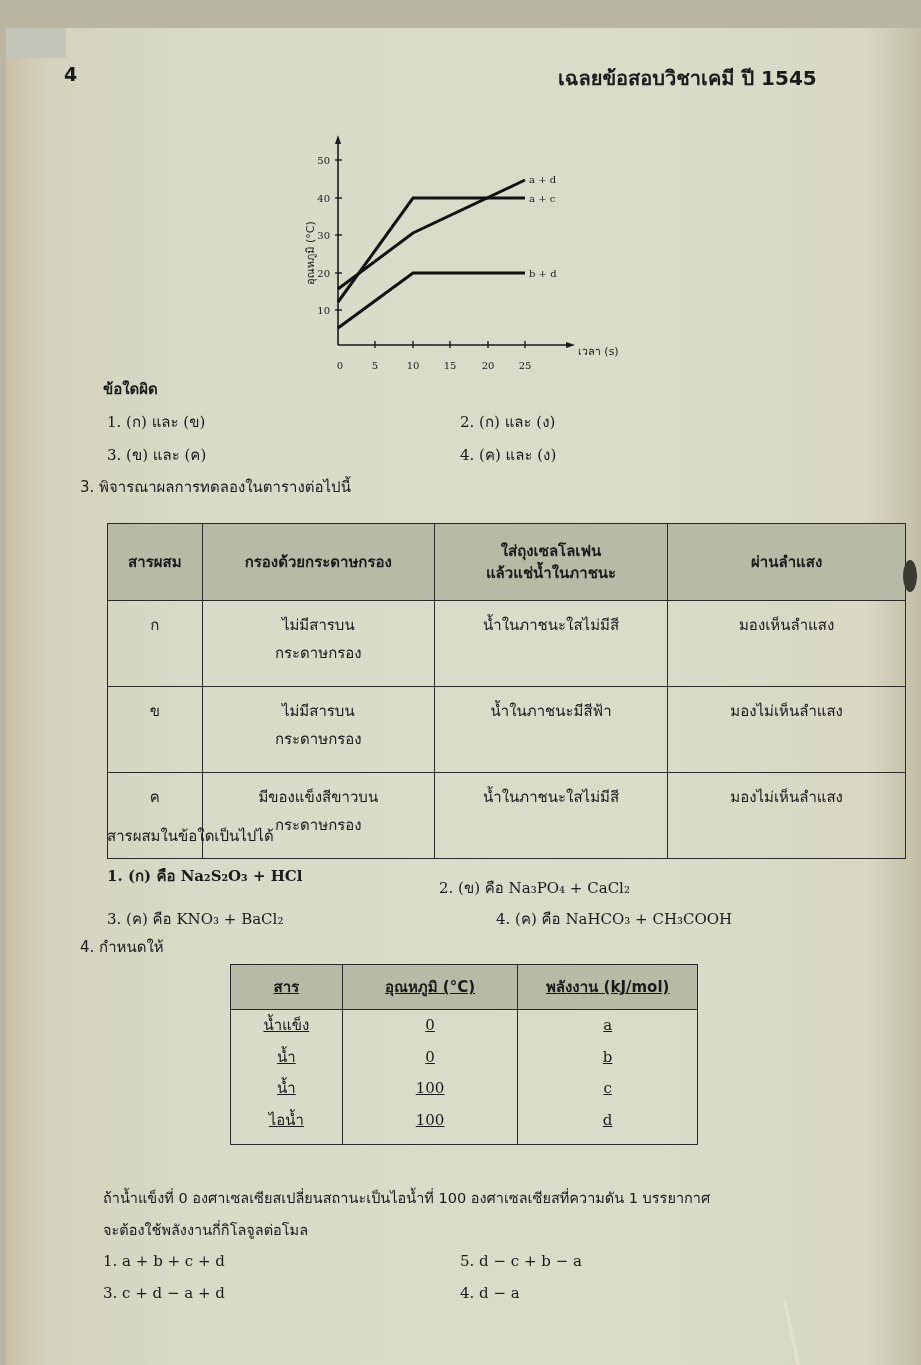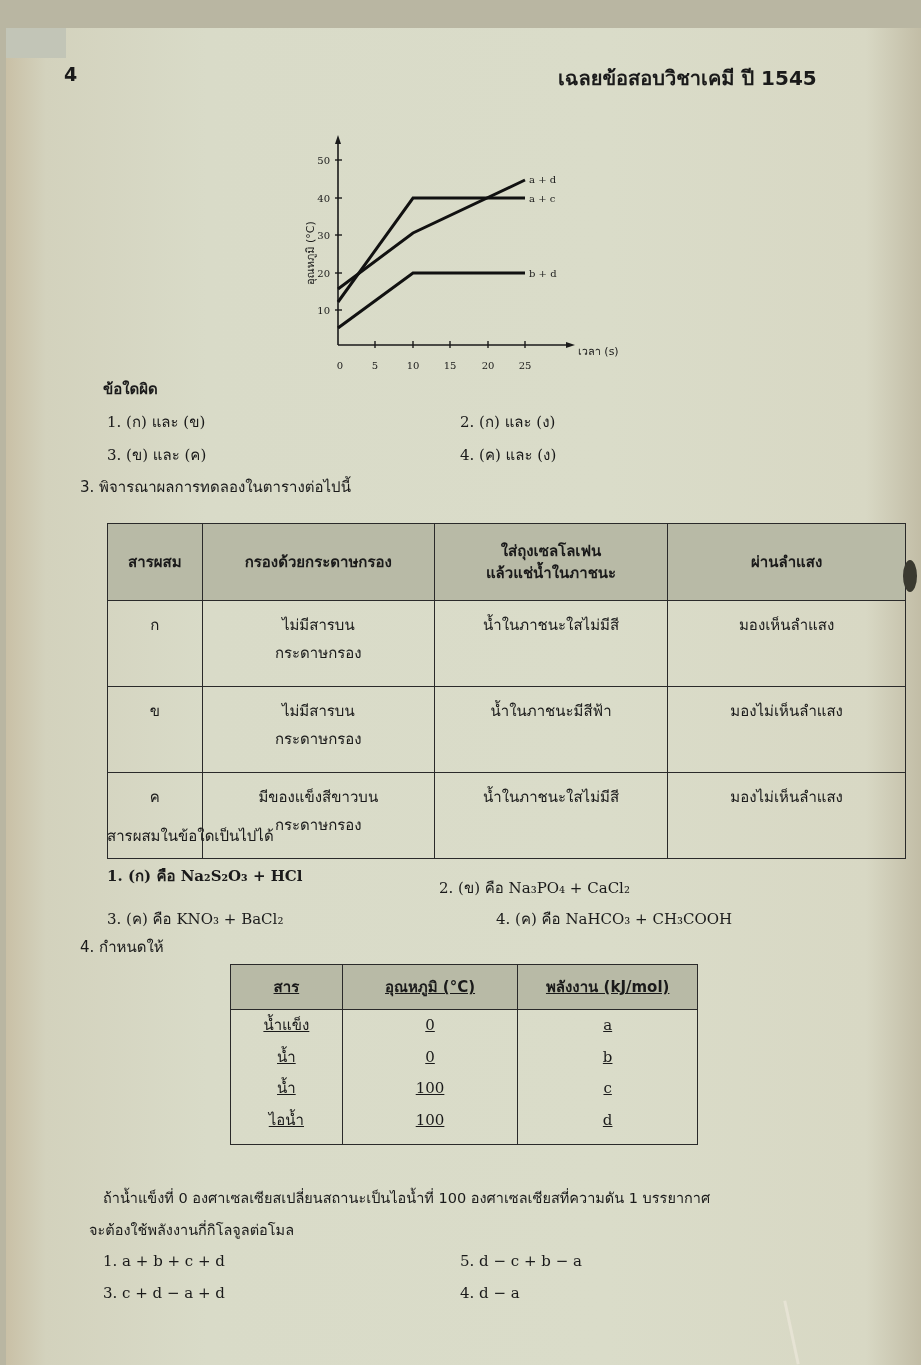--- a/index.html
+++ b/index.html
@@ -189,20 +189,20 @@
       <div>a</div>
       <div>b</div>
       <div>c</div>
       <div>d</div>
     </td>
   </tr>
 </tbody>
   </table>
 
 <div class="abs txt sans" style="left:103px;top:1186px;font-size:14.5px;">ถ้าน้ำแข็งที่ 0 องศาเซลเซียสเปลี่ยนสถานะเป็นไอน้ำที่ 100 องศาเซลเซียสที่ความดัน 1 บรรยากาศ</div>
-<div class="abs txt sans" style="left:89px;top:1218px;font-size:14.5px;">จะต้องใช้พลังงานกี่กิโลจูลต่อโมล</div>
+<div class="abs txt sans" style="left:103px;top:1218px;font-size:14.5px;">จะต้องใช้พลังงานกี่กิโลจูลต่อโมล</div>
 <div class="abs txt" style="left:103px;top:1252px;">1. a + b + c + d</div>
 <div class="abs txt" style="left:460px;top:1252px;">5. d − c + b − a</div>
 <div class="abs txt" style="left:103px;top:1284px;">3. c + d − a + d</div>
 <div class="abs txt" style="left:460px;top:1284px;">4. d − a</div>
 
 <div class="abs binding-mark"></div>
 <div class="abs crease"></div>
 
 </body></html>

